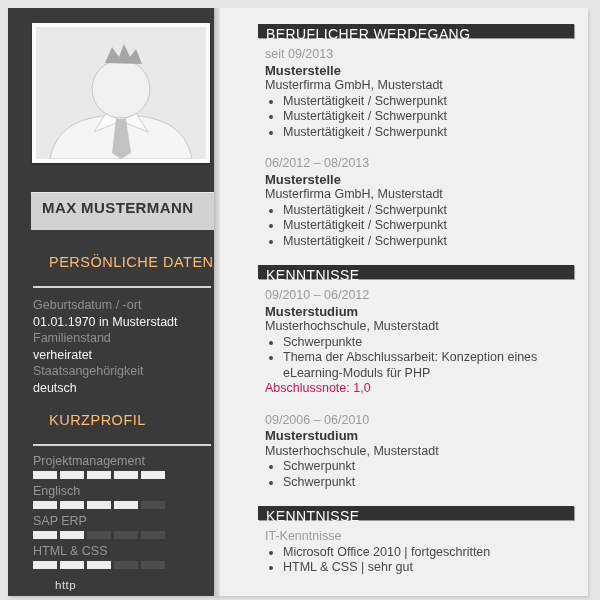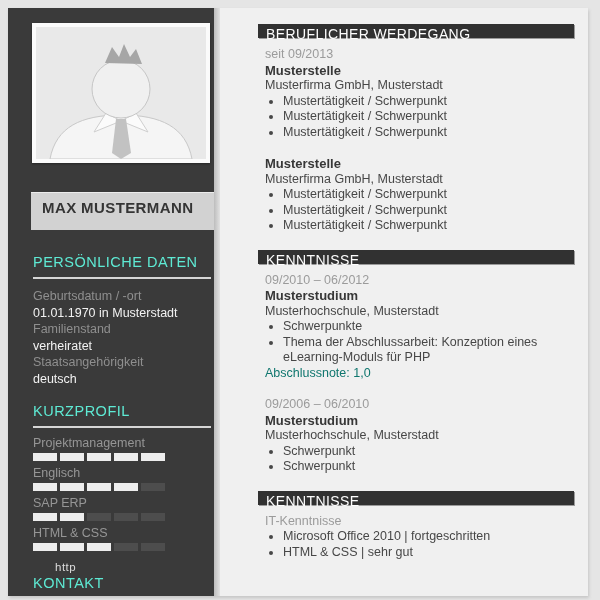--- a/index.html
+++ b/index.html
@@ -25,21 +25,21 @@
   .photo svg{display:block;width:100%;height:100%;}
   .nameplate{
     margin:29px 0 0 23px;background:#d2d2d2;height:38px;line-height:29px;
     padding-left:11px;font-weight:bold;font-size:15px;color:#353535;
     letter-spacing:.4px;border-top:1px solid #ececec;box-sizing:border-box;
     white-space:nowrap;
   }
   .side-section{margin:24px 3px 0 25px;}
   .side-section.tight{margin-top:16px;}
   .side-heading{
-    margin:0;font-size:14.5px;font-weight:400;color:#5eead4;
+    margin:16px;font-size:14.5px;font-weight:400;color:#fdba74;
     letter-spacing:.5px;white-space:nowrap;
   }
   .rule{height:2px;background:#d6d6d6;margin-top:7px;}
   .fields{margin:9px 0 0 0;}
   .f-label{color:#8f8f8f;font-size:12.5px;line-height:16.5px;}
   .f-value{color:#f2f2f2;font-size:12.5px;line-height:16.5px;}
   .skills{margin-top:8px;}
   .skill{margin-bottom:5px;}
   .skill-label{color:#969696;font-size:12.5px;line-height:14px;margin-bottom:3px;}
   .bars{display:flex;gap:3px;}
@@ -58,21 +58,21 @@
     padding-left:8px;margin:8px 0 9px -7px;letter-spacing:.4px;white-space:nowrap;
     box-shadow:1px 1px 0 #9a9a9a;
   }
   .section-bar:first-child{margin-top:0;}
   .entry{font-size:12.5px;line-height:15.5px;margin-bottom:16px;}
   .entry-date{color:#9b9b9b;}
   .entry-title{font-weight:bold;color:#373737;font-size:13px;}
   .entry-sub{color:#474747;}
   .entry ul{margin:0;padding-left:18px;}
   .entry li{color:#474747;}
-  .entry-footer{color:#0f766e;}
+  .entry-footer{color:#be185d;}
 </style>
 </head>
 <body>
 
 <div class="page">
 
   <aside class="sidebar">
 
     <div class="photo-frame">
       <div class="photo">
@@ -168,20 +168,21 @@
         <div class="entry-date">seit 09/2013</div>
         <div class="entry-title">Musterstelle</div>
         <div class="entry-sub">Musterfirma GmbH, Musterstadt</div>
         <ul>
           <li>Mustertätigkeit / Schwerpunkt</li>
           <li>Mustertätigkeit / Schwerpunkt</li>
           <li>Mustertätigkeit / Schwerpunkt</li>
         </ul>
       </div>
       <div class="entry">
+        <div class="entry-date">06/2012 – 08/2013</div>
         <div class="entry-title">Musterstelle</div>
         <div class="entry-sub">Musterfirma GmbH, Musterstadt</div>
         <ul>
           <li>Mustertätigkeit / Schwerpunkt</li>
           <li>Mustertätigkeit / Schwerpunkt</li>
           <li>Mustertätigkeit / Schwerpunkt</li>
         </ul>
       </div>
       <div class="section-bar">KENNTNISSE</div>
       <div class="entry">

